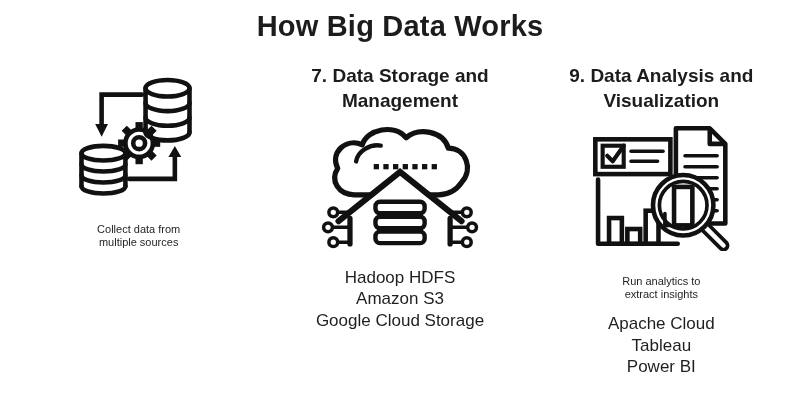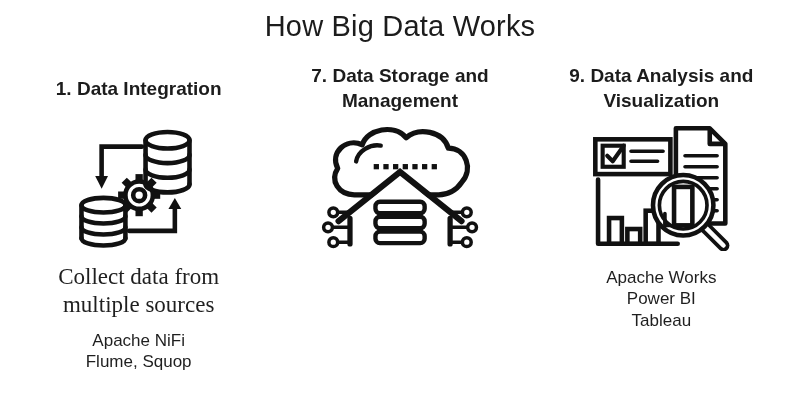--- a/index.html
+++ b/index.html
@@ -7,21 +7,21 @@
     width: 800px; height: 400px;
     background: #ffffff;
     overflow: hidden;
     font-family: "Liberation Sans", sans-serif;
     color: #1f1f1f;
   }
   .page { width: 800px; height: 400px; position: relative; }
   .main-title {
     text-align: center;
     font-size: 29px;
-    font-weight: 400;
+    font-weight: 700;
     letter-spacing: 0.2px;
     padding-top: 10px;
     color: #1c1c1c;
   }
   .columns {
     display: flex;
     justify-content: center;
     margin-top: 20px;
     padding: 0 8px;
   }
@@ -46,43 +46,41 @@
   }
   .icon-box {
     height: 138px;
     display: flex;
     align-items: center;
     justify-content: center;
     margin-top: 2px;
   }
   .icon-box svg { height: 130px; width: auto; display: block; }
   .description {
-    font-size: 23px;
+    font-size: 11px;
     line-height: 1.2;
     white-space: pre-line;
-    margin-top: 8px;
-    font-family: Liberation Serif, serif;
+    margin-top: 20px;
   }
   .tools {
     margin-top: 12px;
     font-size: 17px;
     line-height: 1.25;
   }
 </style>
 </head>
 <body>
 
 <div class="page">
 
   <div class="main-title">How Big Data Works</div>
 
   <div class="columns">
 
     <div class="column">
-      <div class="col-heading">1. Data Integration</div>
       <div class="icon-box">
         <svg viewBox="0 0 160 142" xmlns="http://www.w3.org/2000/svg">
           <g stroke="#111111" fill="none" stroke-width="5" stroke-linecap="round" stroke-linejoin="round">
 
             <ellipse cx="112" cy="21" rx="24" ry="9"></ellipse>
             <path d="M 88 21 V 69 M 136 21 V 69"></path>
             <path d="M 88 37 A 24 9 0 0 0 136 37"></path>
             <path d="M 88 53 A 24 9 0 0 0 136 53"></path>
             <path d="M 88 69 A 24 9 0 0 0 136 69"></path>
 
@@ -109,25 +107,20 @@
             <path d="M 70.4 70.4 L 64.7 64.7"></path>
             <path d="M 91.6 70.4 L 97.3 64.7"></path>
           </g>
 
           <polygon points="33,60 47,60 40,74" fill="#111111"></polygon>
           <polygon points="113,96 127,96 120,84" fill="#111111"></polygon>
         </svg>
       </div>
       <div class="description">Collect data from
 multiple sources</div>
-      <div class="tools">
-        <div>Apache NiFi</div>
-        <div>Flume, Squop</div>
-        <div></div>
-      </div>
     </div>
 
     <div class="column">
       <div class="col-heading">7. Data Storage and
 Management</div>
       <div class="icon-box">
         <svg viewBox="0 0 180 148" xmlns="http://www.w3.org/2000/svg">
 
           <path d="M 38 84 C 20 84 10 68 19 54 C 10 36 28 19 47 27 C 53 9 83 3 97 19 C 111 7 139 11 145 31 C 165 31 174 55 160 70 C 154 79 144 84 134 84 Z" fill="#ffffff" stroke="#111111" stroke-width="6" stroke-linejoin="round"></path>
 
@@ -160,20 +153,25 @@
             <path d="M 147 104 H 161 M 147 121 H 167 M 147 138 H 161"></path>
             <circle cx="14" cy="104" r="5"></circle>
             <circle cx="8" cy="121" r="5"></circle>
             <circle cx="14" cy="138" r="5"></circle>
             <circle cx="166" cy="104" r="5"></circle>
             <circle cx="172" cy="121" r="5"></circle>
             <circle cx="166" cy="138" r="5"></circle>
           </g>
         </svg>
       </div>
+      <div class="tools">
+        <div>Hadoop HDFS</div>
+        <div>Amazon S3</div>
+        <div>Google Cloud Storage</div>
+      </div>
     </div>
 
     <div class="column">
       <div class="col-heading">9. Data Analysis and
 Visualization</div>
       <div class="icon-box">
         <svg viewBox="0 0 160 142" xmlns="http://www.w3.org/2000/svg">
 
           <path d="M 96 8 H 133 L 150 25 V 112 H 96 Z" fill="#ffffff" stroke="#111111" stroke-width="5" stroke-linejoin="round"></path>
           <path d="M 133 8 V 25 H 150" fill="none" stroke="#111111" stroke-width="5" stroke-linejoin="round"></path>
@@ -201,21 +199,23 @@
           <path d="M 128 116 L 148 136" stroke="#111111" stroke-width="13" stroke-linecap="round"></path>
           <path d="M 128 116 L 148 136" stroke="#ffffff" stroke-width="5" stroke-linecap="round"></path>
 
           <circle cx="104" cy="92" r="33" fill="#ffffff" stroke="#111111" stroke-width="5"></circle>
           <circle cx="104" cy="92" r="26" fill="none" stroke="#111111" stroke-width="4"></circle>
 
           <rect x="94" y="72" width="20" height="42" fill="none" stroke="#111111" stroke-width="5"></rect>
           <path d="M 84 101 V 114 M 84 114 H 90" fill="none" stroke="#111111" stroke-width="4" stroke-linecap="round"></path>
         </svg>
       </div>
+      <div class="description">Run analytics to
+extract insights</div>
       <div class="tools">
-        <div>Apache Works</div>
+        <div>Apache Cloud</div>
+        <div>Tableau</div>
         <div>Power BI</div>
-        <div>Tableau</div>
       </div>
     </div>
 
   </div>
 </div>
 
 </body></html>

